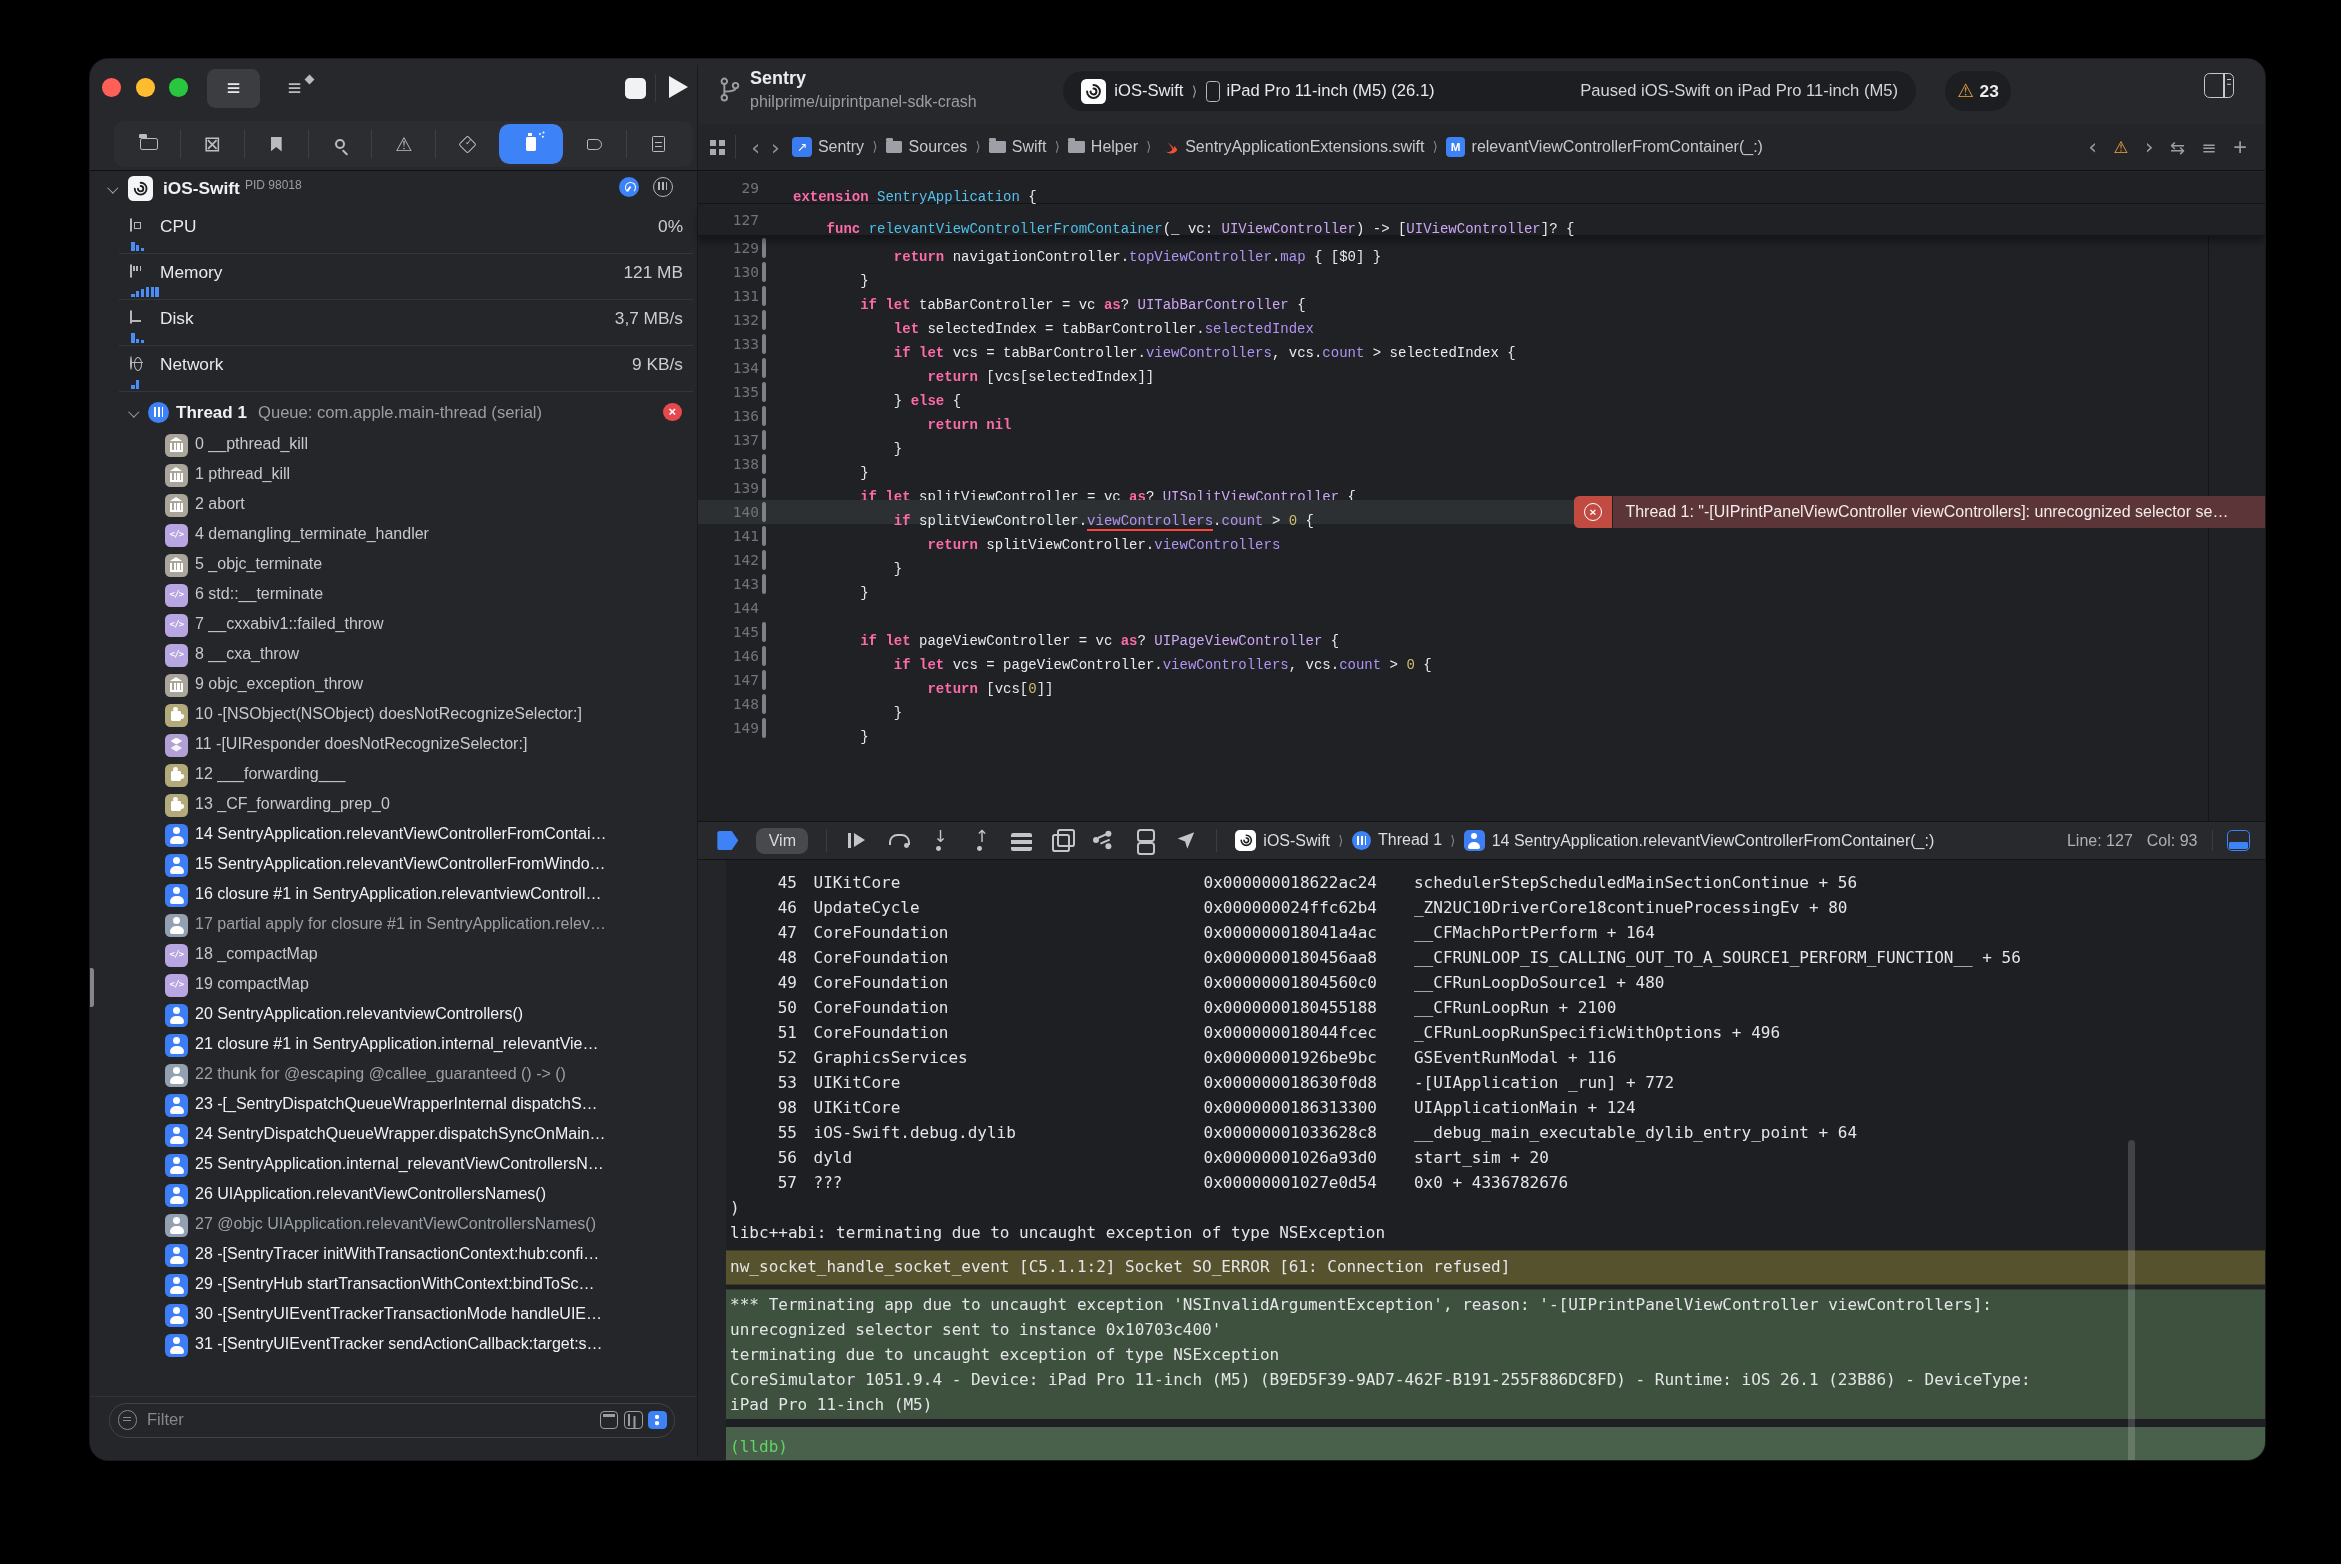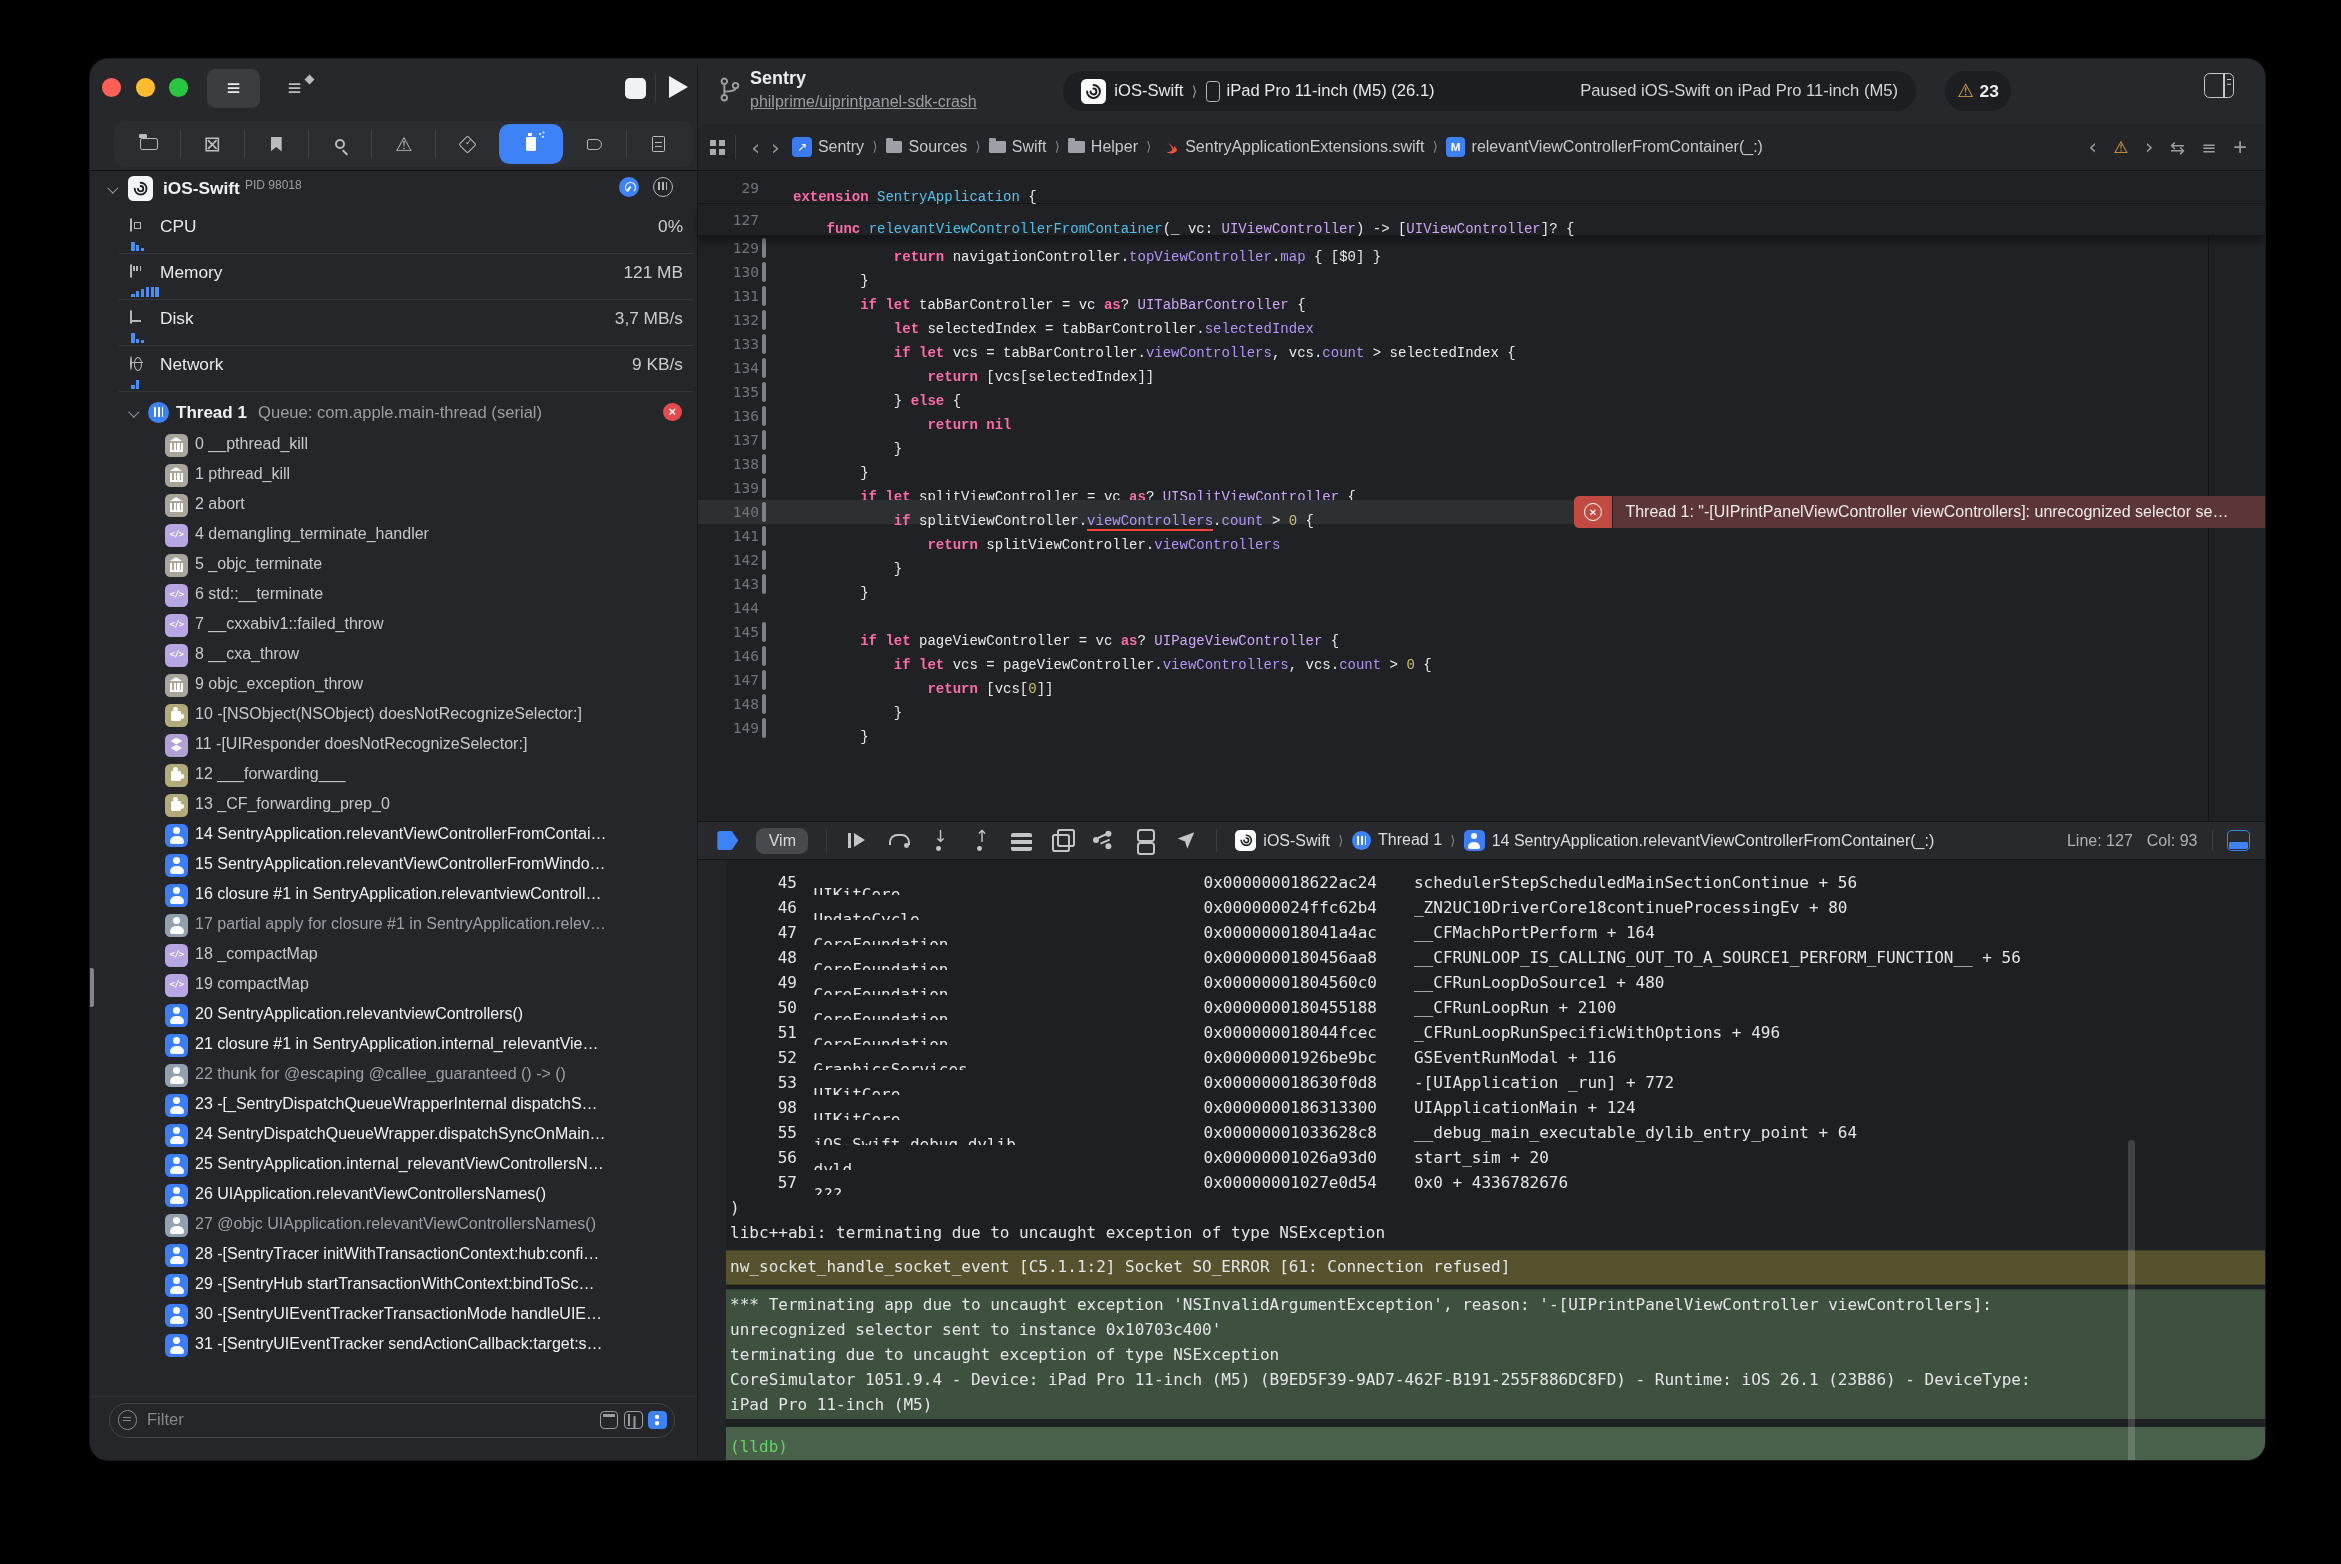--- a/index.html
+++ b/index.html
@@ -13,21 +13,21 @@
   .tl.r{left:12.4px;background:#ff5f57}.tl.y{left:46px;background:#febc2e}.tl.g{left:79px;background:#29c73f}
   .listpill{position:absolute;left:117px;top:9.7px;width:53px;height:39px;background:#3c3d41;border-radius:8.3px;
     display:flex;align-items:center;justify-content:center;color:#e9eaeb;font-size:23.5px;}
   .appendico{position:absolute;left:183px;top:9.7px;width:43px;height:39px;display:flex;align-items:center;justify-content:center;color:#b9bbbe;font-size:23.5px;}
   .appendico::after{content:"";position:absolute;right:2.8px;top:7px;width:7px;height:7px;background:#b9bbbe;transform:rotate(45deg);}
   .stopbtn{position:absolute;left:535px;top:18.7px;width:21px;height:21px;background:#f1f2f3;border-radius:4.8px;}
   .hdrdiv{position:absolute;left:565px;top:15px;width:1.4px;height:28px;background:#3a3b3f;}
   .playbtn{position:absolute;left:579px;top:17.3px;width:0;height:0;border-left:19.3px solid #f1f2f3;border-top:11.7px solid transparent;border-bottom:11.7px solid transparent;}
   .title-blk{position:absolute;left:660px;top:8.3px;}
   .title-blk .t1{font-size:18px;font-weight:bold;color:#ebecee;line-height:23.5px;}
-  .title-blk .t2{font-size:16px;color:#9a9da2;line-height:21px;text-decoration:underline;}
+  .title-blk .t2{font-size:16px;color:#9a9da2;line-height:21px;}
   .i-branch{position:absolute;left:629px;top:18px;}
   .schemepill{position:absolute;left:973px;top:12.4px;width:853px;height:40px;background:#1d1e21;border-radius:20px;
     display:flex;align-items:center;padding:0 18px;color:#e8e9ea;font-size:16.6px;}
   .schemepill .sep{color:#9a9da1;font-size:14px;margin:0 8.3px;}
   .schemepill .right{margin-left:auto;color:#d3d4d6;}
   .senticon{width:25px;height:25px;background:#fff;border-radius:5.5px;display:inline-flex;align-items:center;justify-content:center;margin-right:8.3px;flex:0 0 auto;}
   .i-ipad{width:14px;height:21px;border:1.7px solid #b6b8bb;border-radius:3.5px;margin:0 7px 0 0;display:inline-block;}
   .warnpill{position:absolute;left:1855px;top:12.4px;width:66px;height:40px;background:#1d1e21;border-radius:20px;
     display:flex;align-items:center;justify-content:center;gap:5.5px;color:#eceded;font-size:17.3px;font-weight:bold;}
   .w-tri{color:#f0a43c;font-size:18.7px;font-weight:normal;}
@@ -214,21 +214,21 @@
   .db-crumbs .crumb[data-variant="person"] .ci.per::after{content:"";position:absolute;left:4.1px;bottom:2.1px;width:12.4px;height:7px;background:#fff;border-radius:6.2px 6.2px 2.1px 2.1px;}
   .db-right{position:absolute;right:15px;top:0;height:100%;display:flex;align-items:center;gap:14px;color:#aeb0b4;font-size:16px;}
   .i-consoletoggle{width:23.5px;height:21px;border:1.7px solid #3e82f7;border-radius:4.8px;position:relative;}
   .i-consoletoggle::before{content:"";position:absolute;left:1.4px;right:1.4px;bottom:1.4px;height:6.2px;background:#3e82f7;border-radius:1.4px;}
   
   .console{position:absolute;left:636px;top:801px;width:1567px;height:620px;background:#1d1f23;overflow:hidden;
      font-family:"DejaVu Sans Mono",monospace;font-size:16px;color:#e4e5e7;}  
   .cframes{margin-top:9.7px;}
   .cfr{display:flex;height:25px;line-height:25px;white-space:nowrap;}
   .c-num{width:71px;text-align:right;flex:0 0 auto;}
-  .c-mod{margin-left:16.6px;width:390px;flex:0 0 auto;overflow:hidden;margin-top:12px;}
+  .c-mod{margin-left:16.6px;width:390px;flex:0 0 auto;overflow:hidden;}
   .c-addr{margin-right:37px;}
   .cplain{height:25px;line-height:25px;padding-left:4.1px;white-space:nowrap;}
   .band-olive{margin-top:5.5px;height:35px;line-height:32px;background:#56522e;border-top:1.4px solid #3f3c22;border-bottom:1.4px solid #3f3c22;padding-left:4.1px;white-space:nowrap;}
   .band-green{margin-top:4.1px;background:#3e513f;border-top:1.4px solid #2e3c2f;padding:2.1px 0;}
   .band-green div{height:25px;line-height:25px;padding-left:4.1px;white-space:nowrap;}
   .band-lldb{margin-top:8px;height:46px;background:#49604a;color:#62d462;line-height:25px;padding:7px 0 0 4.1px;}
   .c-scroll{position:absolute;right:158px;top:280px;width:7px;height:325px;background:rgba(255,255,255,.16);border-radius:3.5px;}
   .win-handle{position:absolute;left:0;top:796px;width:4.1px;height:39px;background:#97989a;border-radius:0 2.8px 2.8px 0;opacity:.85;}
 </style>
 </head>

